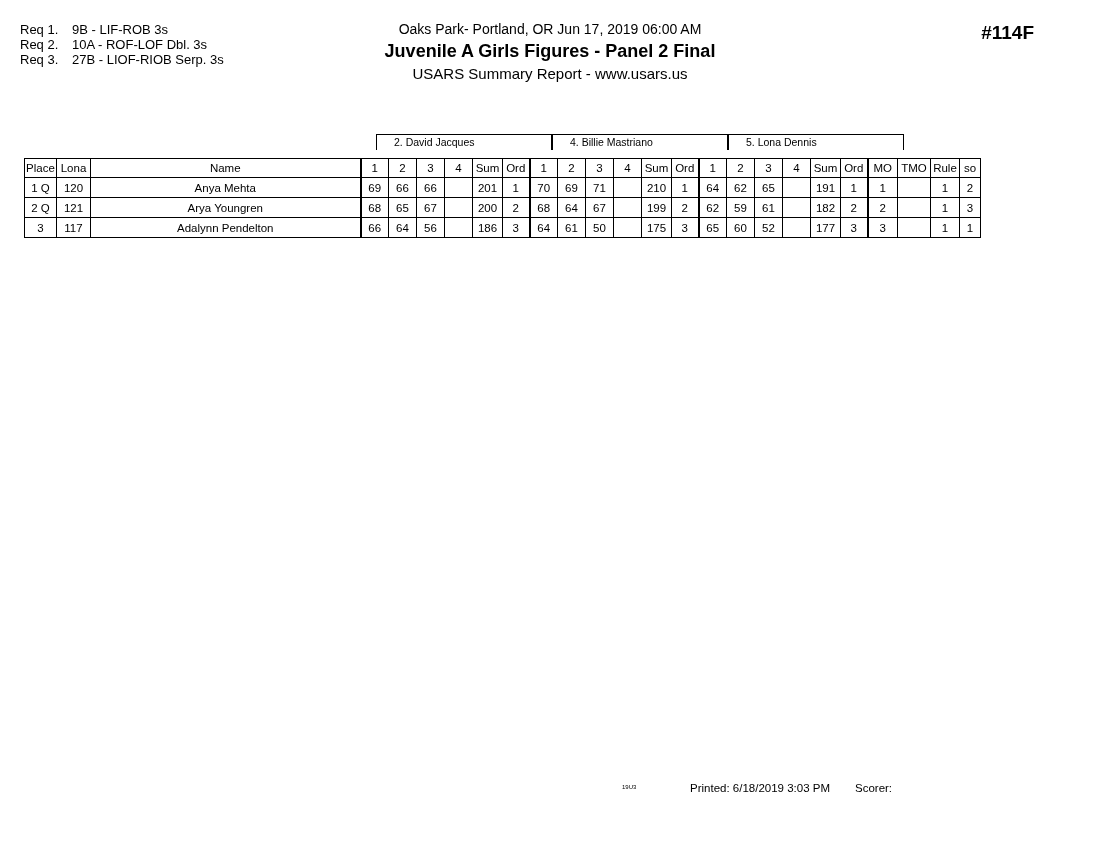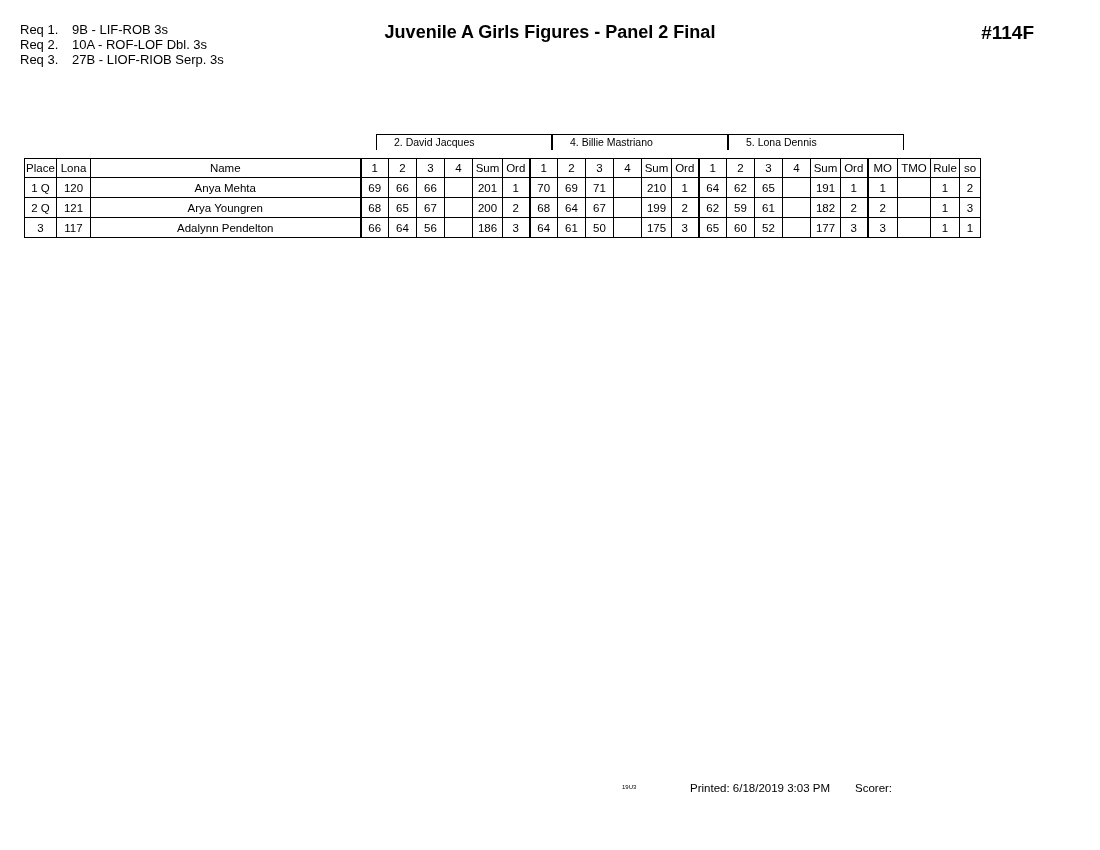--- a/index.html
+++ b/index.html
@@ -172,21 +172,23 @@
   </div>
   <div class="req-row">
     <span class="req-label">Req  2.</span><span class="req-text">10A - ROF-LOF Dbl. 3s</span>
   </div>
   <div class="req-row">
     <span class="req-label">Req  3.</span><span class="req-text">27B - LIOF-RIOB Serp. 3s</span>
   </div>
 </div>
 
 <div class="header">
+  <div class="h-sub">Oaks Park- Portland, OR  Jun 17, 2019  06:00 AM</div>
   <div class="h-event">Juvenile A Girls Figures - Panel 2 Final</div>
+  <div class="h-org">USARS Summary Report - www.usars.us</div>
 </div>
 <div class="eventnum">#114F</div>
 
 <div class="judge-band">
   <div class="judge-cell" style="left:352px; width:176px;">2.  David Jacques</div>
   <div class="judge-cell" style="left:528px; width:176px;">4.  Billie Mastriano</div>
   <div class="judge-cell" style="left:704px; width:176px;">5.  Lona  Dennis</div>
 </div>
 
 <table class="main">

